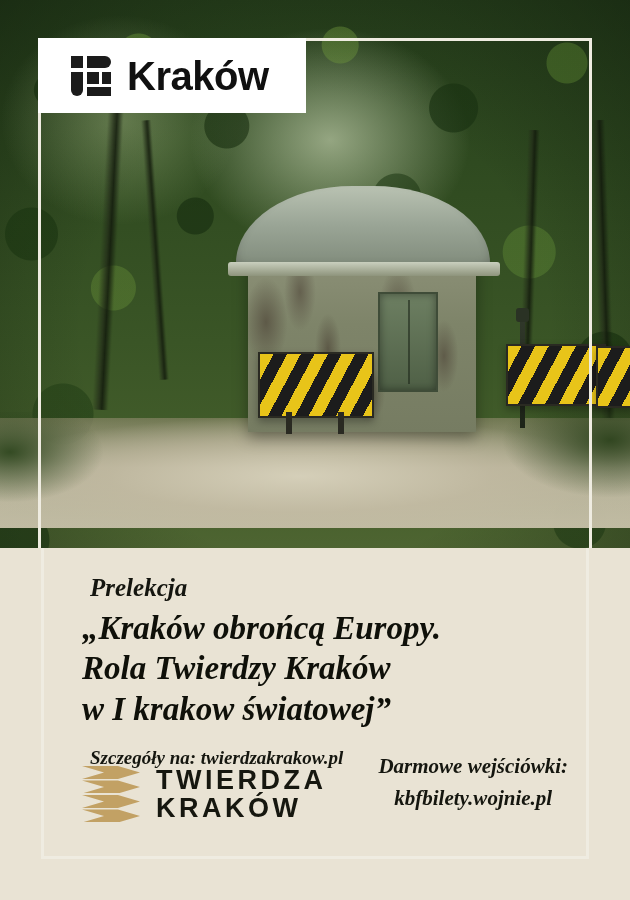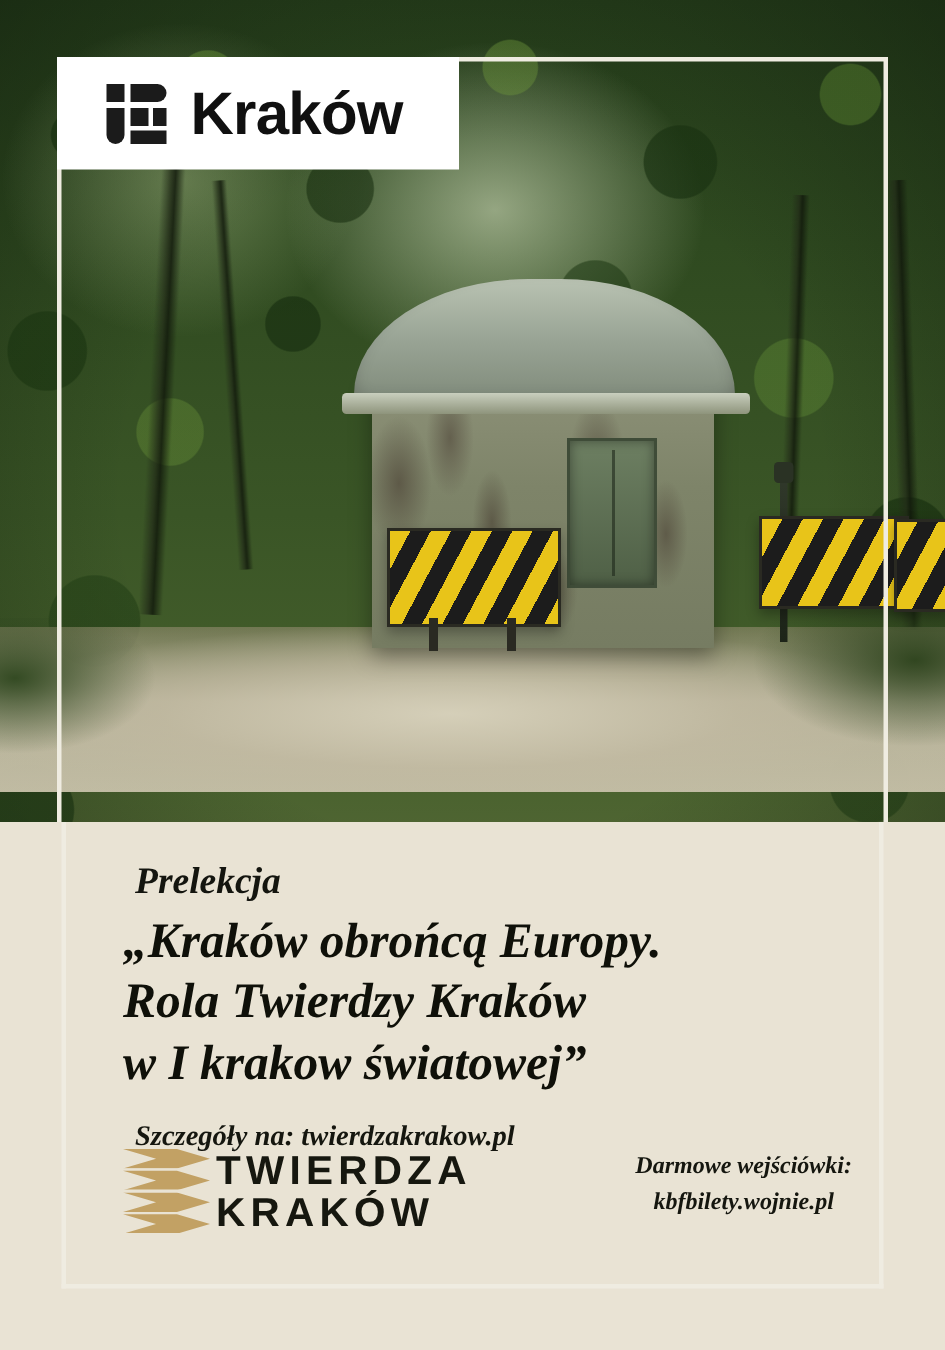--- a/index.html
+++ b/index.html
@@ -274,21 +274,21 @@
     margin: 18px 0 0 8px;
   }
 
   
   .tk-logo {
     position: absolute;
     left: 82px;
     bottom: 78px;
     display: flex;
     align-items: center;
-    gap: 4px;
+    gap: 16px;
   }
   .tk-chevrons {
     width: 58px;
     height: 56px;
     position: relative;
     flex: none;
   }
   .tk-chevrons span {
     position: absolute;
     left: 0;
@@ -315,21 +315,21 @@
   }
 
   .tickets {
     position: absolute;
     right: 62px;
     bottom: 86px;
     text-align: center;
     font-family: "Liberation Serif", serif;
     font-style: italic;
     font-weight: bold;
-    font-size: 16px;
+    font-size: 21px;
     line-height: 1.5;
     color: #15160f;
   }
 </style>
 </head>
 <body>
 
 <div class="poster">
 
   <div class="photo">

